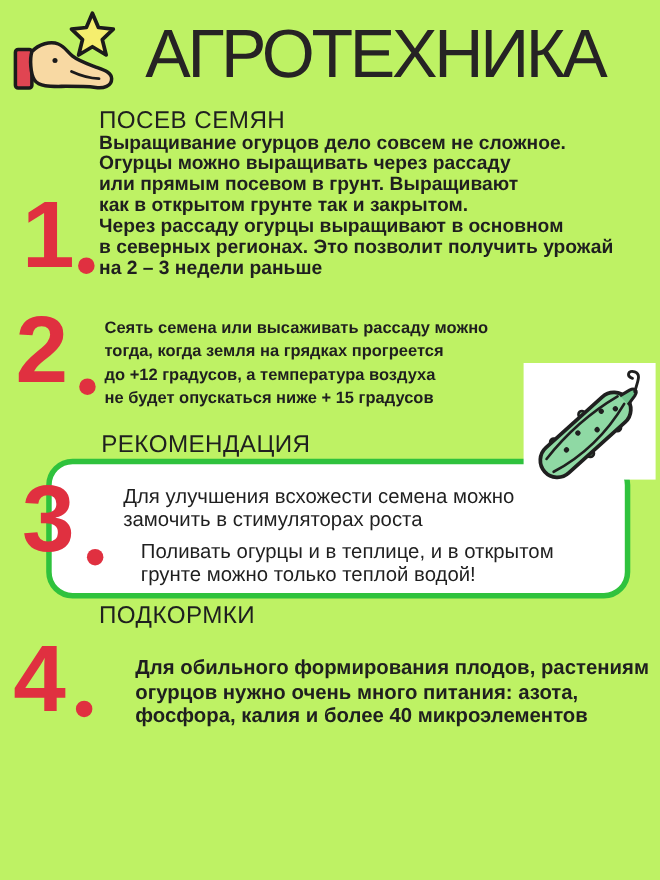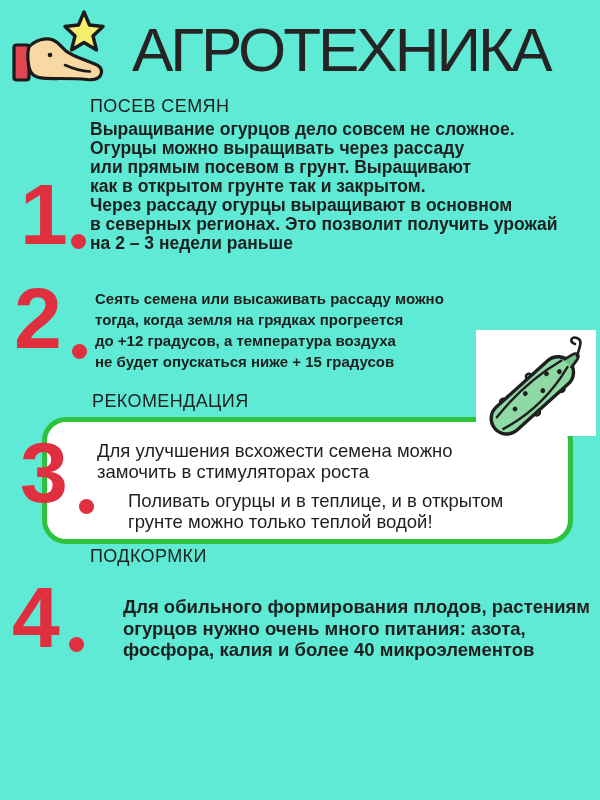--- a/index.html
+++ b/index.html
@@ -1,34 +1,34 @@
 <!DOCTYPE html>
 <html><head>
 <meta charset="utf-8">
 <style>
   html,body{margin:0;padding:0;background:#ffffff;}
   .page{
     position:relative;
     width:600px;height:800px;
-    background:#5eead4;
+    background:#bef264;
     overflow:hidden;
     font-family:"Liberation Sans", sans-serif;
     color:#1f1f1f;
   }
   .abs{position:absolute;}
   .title{
     font-size:62px;
     line-height:1;
     letter-spacing:-3px;
     font-weight:400;
     color:#262324;
     white-space:nowrap;
   }
   .section-heading{
-    font-size:18px;
+    font-size:22px;
     letter-spacing:0.4px;
     font-weight:400;
     color:#1f1f1f;
     white-space:nowrap;
   }
   .body-text{
     white-space:pre-line;
     color:#1f1f1f;
   }
   .bt-s1{font-size:17.5px;line-height:19px;width:505px;}
@@ -108,21 +108,21 @@
 
   <div class="abs body-text bt-s2 z2" style="left:95px;top:288px;">Сеять семена или высаживать рассаду можно
 тогда, когда земля на грядках прогреется
 до +12 градусов, а температура воздуха
 не будет опускаться ниже + 15 градусов</div>
   <div class="abs step-num" style="left:14px;top:275px;">2</div>
   <div class="abs step-dot" style="left:72px;top:344px;"></div>
 
   <div class="abs section-heading" style="left:92px;top:391px;text-align:right;">РЕКОМЕНДАЦИЯ</div>
   <div class="abs reco-box"></div>
-  <div class="abs body-text bt-box z4" style="left:97px;top:440px;">Для улучшения всхожести семена можно
+  <div class="abs body-text bt-box z4" style="left:112px;top:440px;">Для улучшения всхожести семена можно
 замочить в стимуляторах роста</div>
   <div class="abs body-text bt-box z4" style="left:92px;top:490px;margin-left:36px;">Поливать огурцы и в теплице, и в открытом
 грунте можно только теплой водой!</div>
   <div class="abs step-num" style="left:20px;top:429px;">3</div>
   <div class="abs step-dot" style="left:79px;top:499px;"></div>
 
   <div class="abs cuke-mask"></div>
   <svg class="abs cuke-svg" width="114" height="114" viewBox="0 0 114 114" style="overflow:visible;" aria-hidden="true">
     <g transform="rotate(-42 52 62)">
       <circle cx="26" cy="48" r="3.2" fill="#8FD9A4" stroke="#1f1f1f" stroke-width="2.4"></circle>

